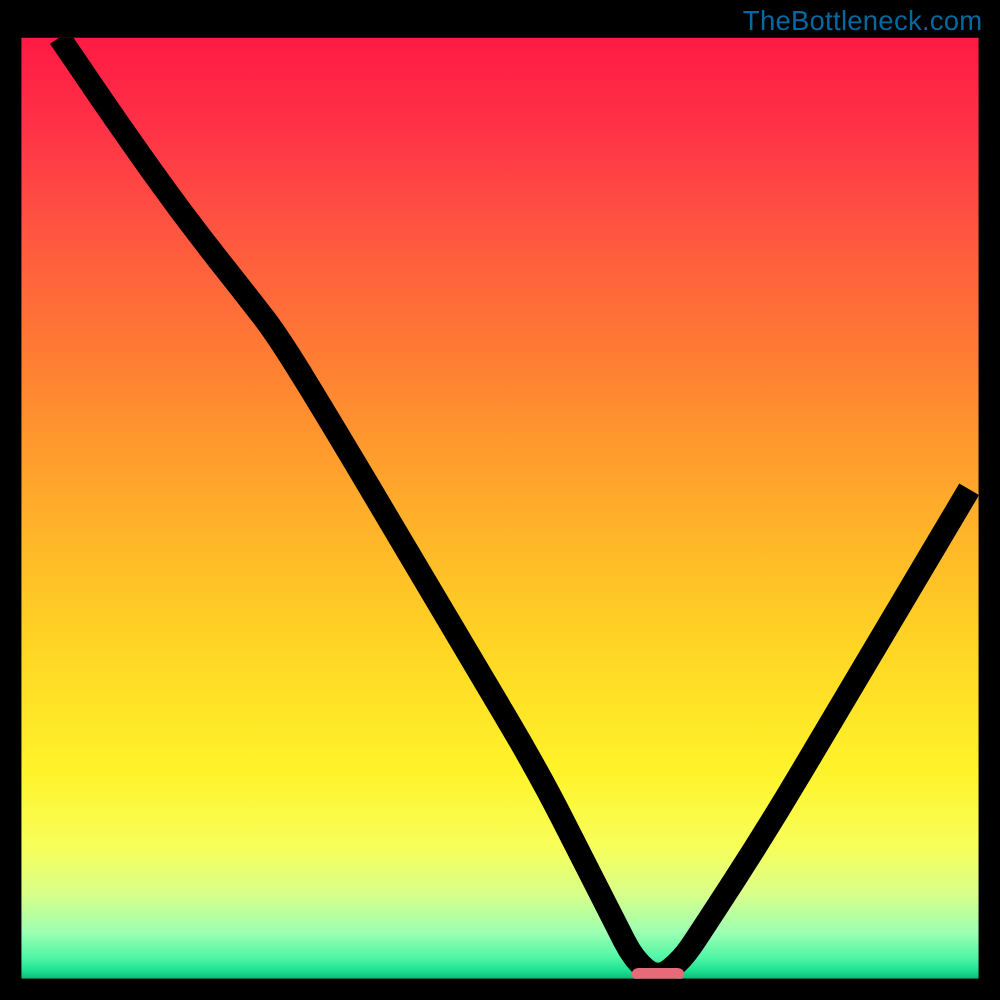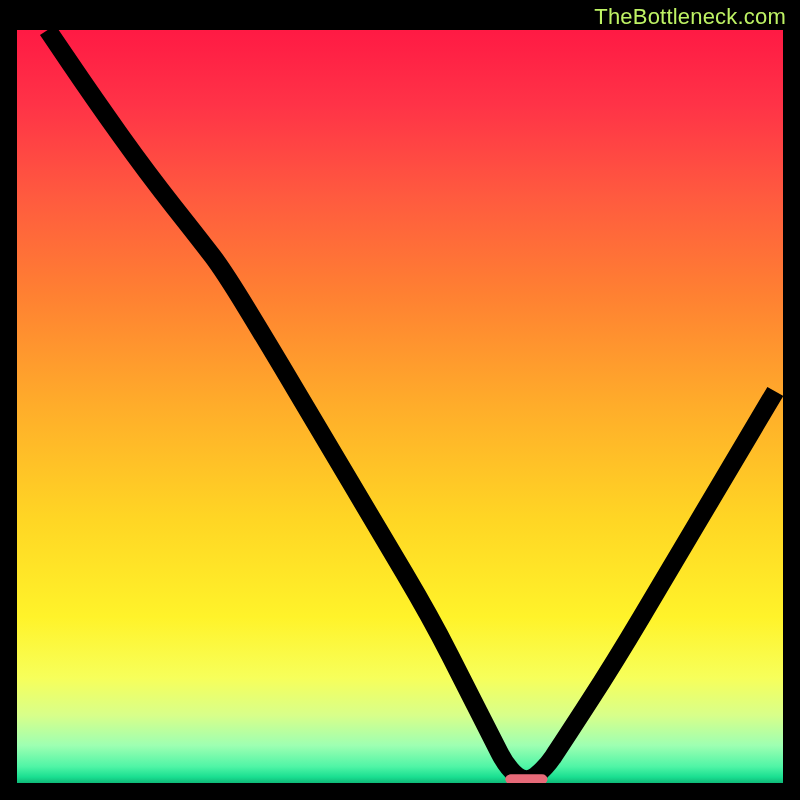--- a/index.html
+++ b/index.html
@@ -14,21 +14,21 @@
   .frame {
     position: relative;
     width: 800px;
     height: 800px;
     background: #000;
   }
   .watermark {
     position: absolute;
     top: 4px;
     right: 14px;
-    color: #bef264;
+    color: #0369a1;
     font-size: 22px;
     font-weight: 500;
     letter-spacing: 0.2px;
     z-index: 5;
   }
   .plot-wrap {
     position: absolute;
     left: 17px;
     top: 30px;
     width: 766px;

